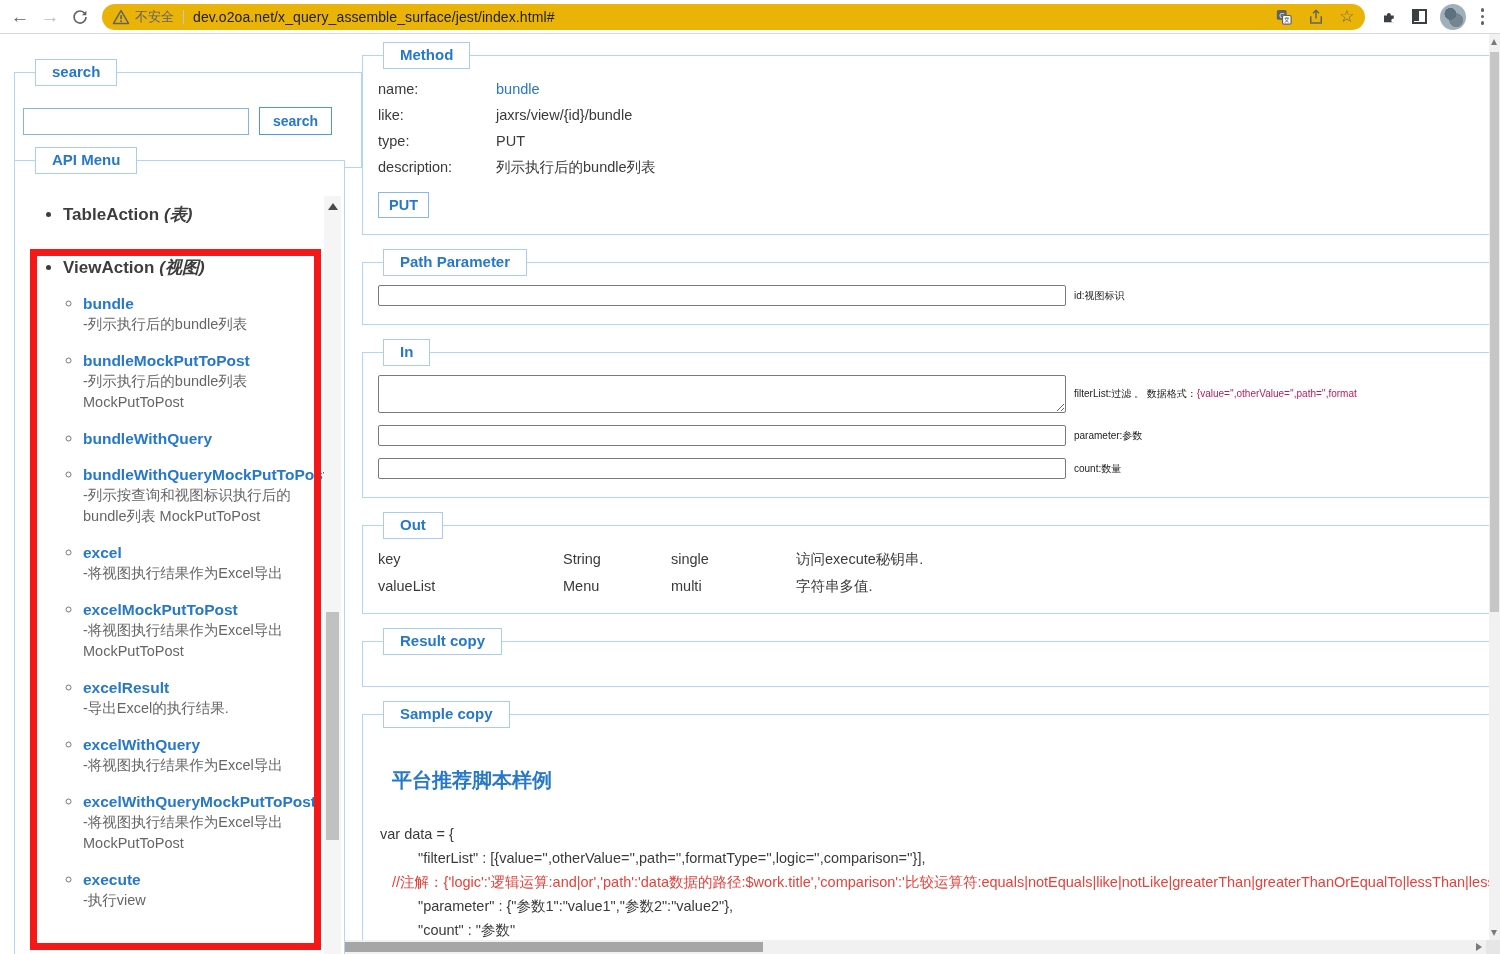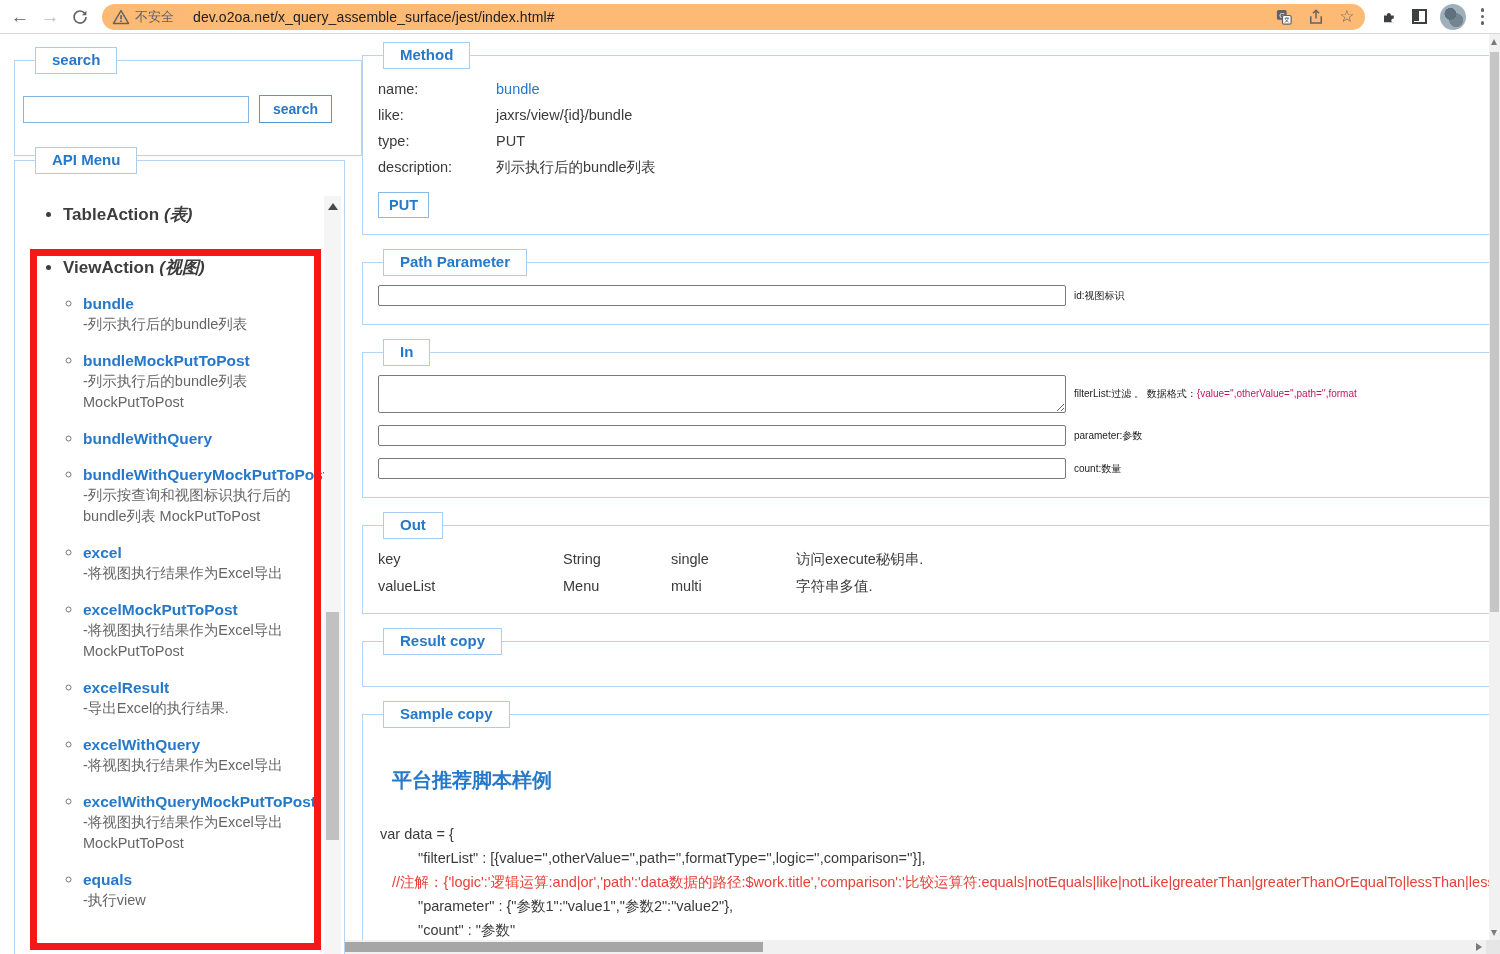--- a/index.html
+++ b/index.html
@@ -12,21 +12,21 @@
   
   .chrome {
     position:absolute; left:0; top:0; width:1500px; height:34px;
     background:#fff; border-bottom:1px solid #d6d9dc;
     display:flex; align-items:center; padding:0 6px; gap:2px; z-index:50;
   }
   .nav-btn { width:28px; height:28px; display:flex; align-items:center; justify-content:center;
     font-size:19px; color:#5f6368; border-radius:50%; }
   .nav-btn.disabled { color:#b8bcc0; }
   .omnibox {
-    flex:1; height:26px; background:#fdba74; border-radius:14px;
+    flex:1; height:26px; background:#eab308; border-radius:14px;
     display:flex; align-items:center; padding:0 10px; margin:0 6px; min-width:0;
   }
   .omni-warning { display:flex; align-items:center; gap:5px; color:#5f6368; font-size:13px; }
   .omni-sep { width:1px; height:14px; background:#c4c7ca; margin:0 9px; }
   .omni-url { color:#202124; font-size:14px; letter-spacing:.1px; flex:1; white-space:nowrap; overflow:hidden; }
   .omni-icons { display:flex; align-items:center; gap:14px; margin-left:8px; }
   .chrome-right { display:flex; align-items:center; gap:13px; padding:0 8px; }
   .icon16 { width:18px; height:18px; display:block; }
   .star { font-size:17px; color:#5f6368; line-height:1; }
   .boxicon { width:15px; height:15px; border:2.5px solid #3c4043; position:relative; }
@@ -38,21 +38,21 @@
   .dots { display:flex; flex-direction:column; gap:3px; padding:2px; }
   .dots i { width:3.5px; height:3.5px; border-radius:50%; background:#5f6368; }
   
   .fs { position:relative; border:1px solid #b3d4f2; background:#fff; }
   .legend {
     position:absolute; top:-14px; left:20px; background:#fff;
     border:1px solid #a9cdee; padding:4px 16px;
     color:#2678c8; font-weight:bold; font-size:15px; line-height:1.1; white-space:nowrap;
   }
   
-  .sidebar-search { position:absolute; left:14px; top:60px; width:348px; height:96px; }
+  .sidebar-search { position:absolute; left:14px; top:72px; width:348px; height:96px; }
   .search-row { display:flex; align-items:center; gap:10px; padding:34px 12px 0 8px; }
   .search-input { width:226px; height:27px; border:1px solid #85b4e0; background:#fff; outline:none; padding:0 6px; font-size:14px; }
   .search-btn { height:28px; border:1px solid #4f9ad6; background:#fff; color:#2678c8;
     font-weight:bold; font-size:14px; padding:0 13px; cursor:pointer; }
   .sidebar-menu { position:absolute; left:14px; top:160px; width:331px; height:800px; }
   .api-body { padding:42px 0 8px 10px; }
   ul.root-list { margin:0; padding-left:38px; list-style:disc; }
   ul.root-list > li { color:#3d3d3d; font-size:17px; font-weight:bold; margin-bottom:30px; }
   .group-suffix { font-style:italic; margin-left:5px; }
   ul.sub-list { margin:14px 0 0 0; padding-left:20px; list-style:circle; }
@@ -210,21 +210,21 @@
               <div class="vi-name">excelWithQuery</div>
               <div class="vi-desc">-将视图执行结果作为Excel导出</div>
             </li>
 
             <li>
               <div class="vi-name">excelWithQueryMockPutToPost</div>
               <div class="vi-desc">-将视图执行结果作为Excel导出 MockPutToPost</div>
             </li>
 
             <li>
-              <div class="vi-name">equals</div>
+              <div class="vi-name">execute</div>
               <div class="vi-desc">-执行view</div>
             </li>
 
           </ul>
       </li>
     </ul>
   </div>
 </div>
 
 <div class="red-box"></div>

